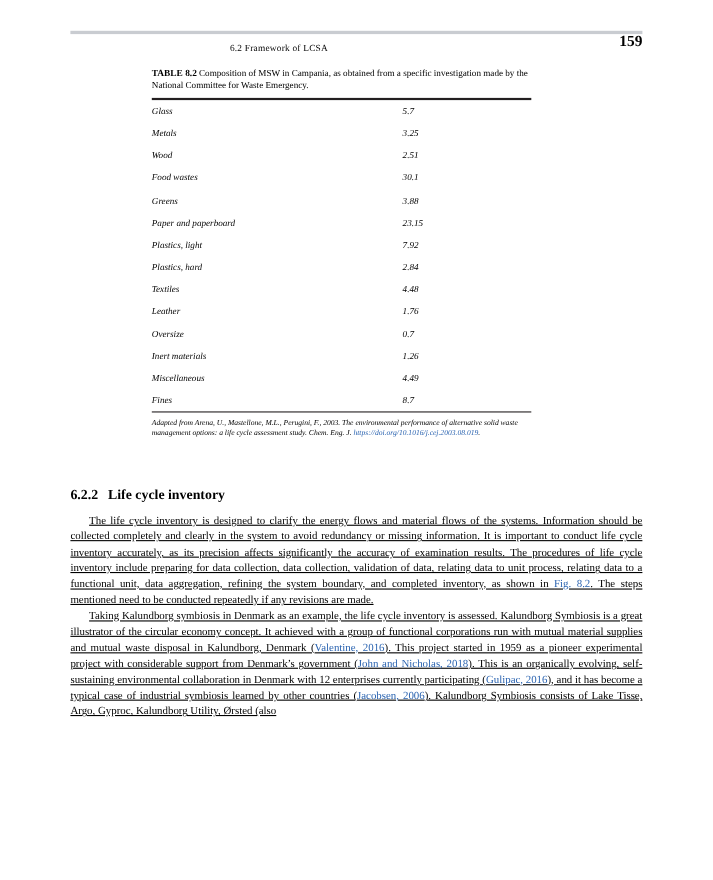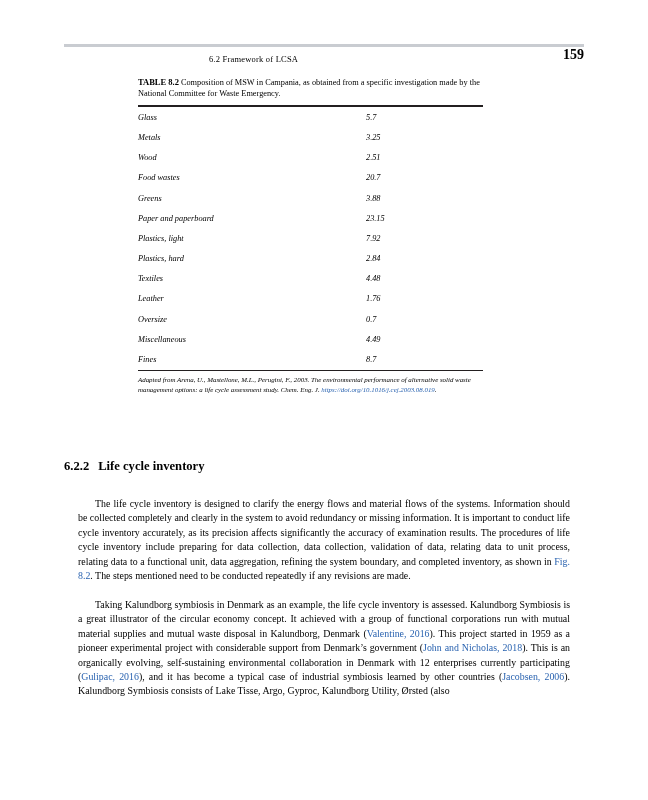--- a/index.html
+++ b/index.html
@@ -10,21 +10,21 @@
   body {
     width: 648px;
     height: 800px;
     font-family: "Liberation Serif", serif;
     color: #000;
     position: relative;
     overflow: hidden;
   }
   .page {
     position: absolute;
-    left: 0; top: 16px;
+    left: 0; top: 0;
     width: 648px;
     height: 624px;
   }
   
   .top-rule {
     position: absolute;
     left: 64px;
     top: 28px;
     width: 520px;
     height: 3px;
@@ -131,22 +131,23 @@
   .body-text {
     position: absolute;
     left: 64px;
     top: 467px;
     width: 520px;
     font-size: 9.9px;
     line-height: 14.45px;
     text-align: justify;
   }
   .body-text p {
-    margin: 14px;
+    margin: 0;
     text-indent: 17px;
+    text-decoration: underline;
   }
   .body-text p.p2 { margin-top: 0px; }
   a.xref {
     color: #2a63b0;
     text-decoration: none;
   }
 </style>
 </head>
 <body>
 
@@ -174,21 +175,21 @@
         <tr>
           <td class="col-a">Metals</td>
           <td class="col-b">3.25</td>
         </tr>
         <tr>
           <td class="col-a">Wood</td>
           <td class="col-b">2.51</td>
         </tr>
         <tr>
           <td class="col-a">Food wastes</td>
-          <td class="col-b">20.7</td>
+          <td class="col-b">30.1</td>
         </tr>
         <tr>
           <td class="col-a">Greens</td>
           <td class="col-b">3.88</td>
         </tr>
         <tr>
           <td class="col-a">Paper and paperboard</td>
           <td class="col-b">23.15</td>
         </tr>
         <tr>
@@ -203,20 +204,24 @@
           <td class="col-a">Textiles</td>
           <td class="col-b">4.48</td>
         </tr>
         <tr>
           <td class="col-a">Leather</td>
           <td class="col-b">1.76</td>
         </tr>
         <tr>
           <td class="col-a">Oversize</td>
           <td class="col-b">0.7</td>
+        </tr>
+        <tr>
+          <td class="col-a">Inert materials</td>
+          <td class="col-b">1.26</td>
         </tr>
         <tr>
           <td class="col-a">Miscellaneous</td>
           <td class="col-b">4.49</td>
         </tr>
         <tr>
           <td class="col-a">Fines</td>
           <td class="col-b">8.7</td>
         </tr>
       </tbody>

